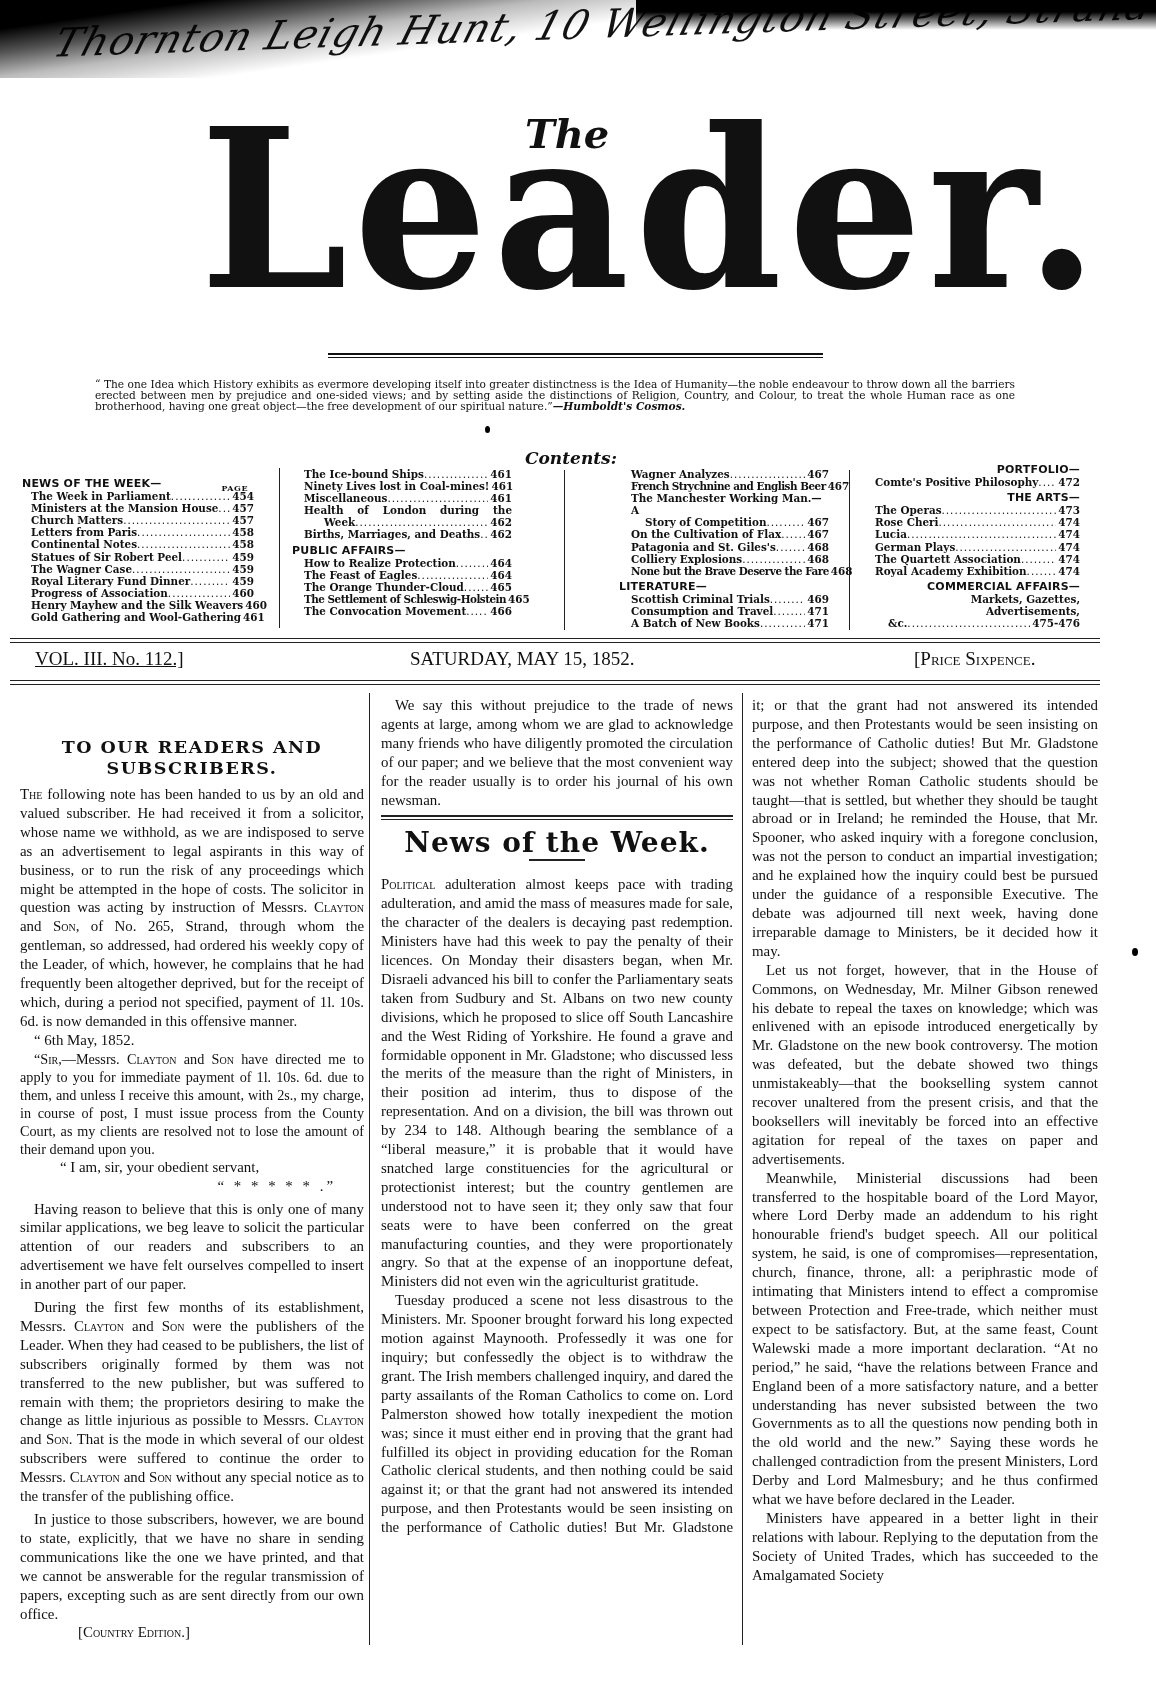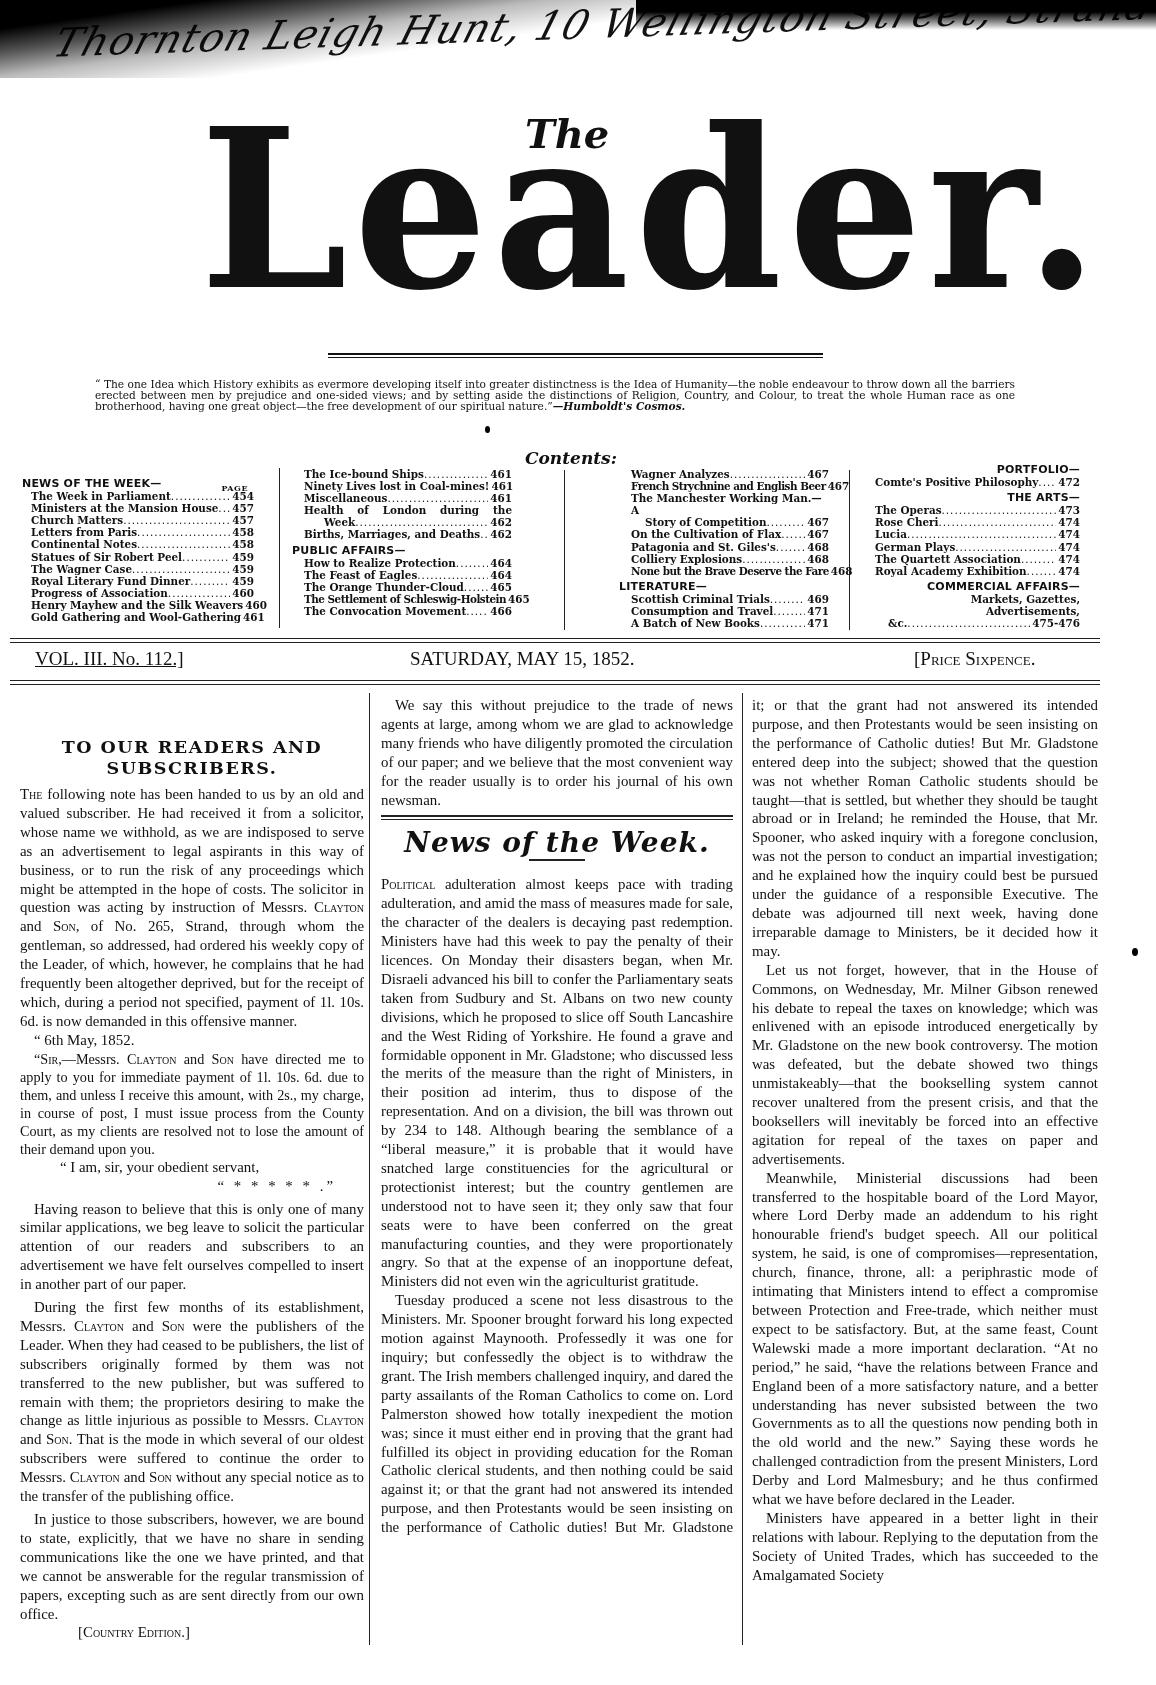--- a/index.html
+++ b/index.html
@@ -77,21 +77,21 @@
   .article-head {
     font-family: "DejaVu Serif", serif; font-weight: bold; font-size: 17.5px; line-height: 21px;
     text-align: center; letter-spacing: 1.5px; margin: 4px 0 6px 0;
   }
   .date-right { text-align: left; padding-right: 12px; text-indent: 0; }
   .sign { text-align: right; padding-right: 28px; letter-spacing: 3px; }
   .edition { text-indent: 0; padding-left: 44px; font-variant: small-caps; margin-top: 2px; }
   .sep { margin: 6px 0 4px 0; border-top: 2px solid #222; border-bottom: 1px solid #222; height: 2px; }
   .news-head {
     text-align: center; font-family: "DejaVu Serif", serif; font-size: 28px; font-weight: bold;
-    font-style: italic; margin: 14px 0 4px 0; letter-spacing: 1px;
+    margin: 14px 0 4px 0; letter-spacing: 1px;
   }
   .short-rule { width: 56px; margin: 6px auto 14px auto; border-top: 2px solid #222; }
 </style>
 </head>
 <body>
 
 <div class="topbar">
     <div class="shade-right"></div>
   </div>
 <div class="handwriting">Thornton Leigh Hunt, 10 Wellington Street, Strand</div>

